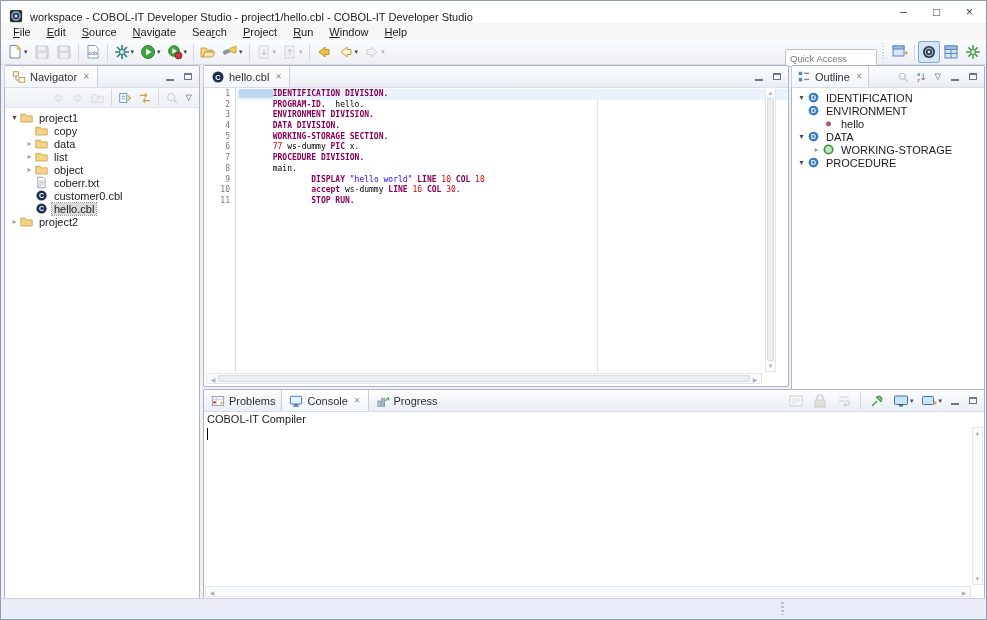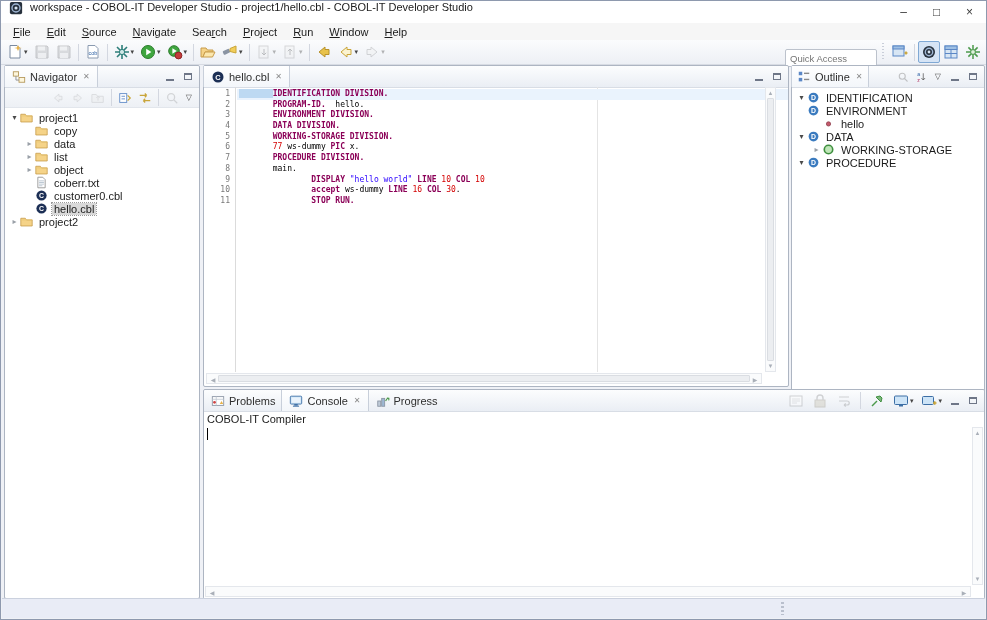--- a/index.html
+++ b/index.html
@@ -1,21 +1,21 @@
 <!DOCTYPE html>
 <html><head>
 <meta charset="utf-8">
 <style>
   html,body{margin:0;padding:0;}
   body{width:987px;height:620px;position:relative;font-family:"Liberation Sans",sans-serif;
        background:#EFF1F6;overflow:hidden;-webkit-font-smoothing:antialiased;}
   .win{position:absolute;inset:0;border:1px solid #8E99AE;box-sizing:border-box;background:#EFF1F6;}
 
   
-  .titlebar{position:absolute;left:0;top:0;right:0;height:22px;background:#FFFFFF;display:flex;align-items:flex-start;}
+  .titlebar{position:absolute;left:0;top:0;right:0;height:22px;background:#FFFFFF;display:flex;align-items:flex-end;}
   .appicon{width:14px;height:14px;margin:0 7px 0 8px;}
   .apptitle{font-size:11px;color:#1b1b1b;white-space:nowrap;}
   .wbtns{position:absolute;right:0;top:0;height:22px;display:flex;}
   .wbtn{width:33px;height:22px;display:flex;align-items:center;justify-content:center;font-size:12px;color:#3d3d3d;cursor:default;}
 
   
   .menubar{position:absolute;left:0;top:22px;right:0;height:17px;background:#F6F6F6;display:flex;align-items:center;padding-left:4px;}
   .menu-item{font-size:11px;color:#1b1b1b;padding:1px 8px;}
   .menu-item u{text-decoration:underline;}
 
@@ -416,21 +416,21 @@
       </div>
     </div>
     <div class="ed-body">
       <div class="gutter-sep"></div>
       <div class="print-margin"></div>
       <div id="code-lines" style="position:relative;padding-top:2px;">
           <div class="cl current"><span class="ln">1</span><span class="code-bg"><span class="code"><span class="selsp">       </span><span class="kw">IDENTIFICATION DIVISION.</span></span></span></div>
           <div class="cl"><span class="ln">2</span><span class="code-bg"><span class="code"><span class="pl">       </span><span class="kw">PROGRAM-ID.</span><span class="pl">  hello.</span></span></span></div>
           <div class="cl"><span class="ln">3</span><span class="code-bg"><span class="code"><span class="pl">       </span><span class="kw">ENVIRONMENT DIVISION.</span></span></span></div>
           <div class="cl"><span class="ln">4</span><span class="code-bg"><span class="code"><span class="pl">       </span><span class="kw">DATA DIVISION.</span></span></span></div>
-          <div class="cl"><span class="ln">5</span><span class="code-bg"><span class="code"><span class="pl">       </span><span class="kw">WORKING-STORAGE DIVISION.</span></span></span></div>
+          <div class="cl"><span class="ln">5</span><span class="code-bg"><span class="code"><span class="pl">       </span><span class="kw">WORKING-STORAGE SECTION.</span></span></span></div>
           <div class="cl"><span class="ln">6</span><span class="code-bg"><span class="code"><span class="pl">       </span><span class="num">77</span><span class="pl"> ws-dummy </span><span class="kw">PIC</span><span class="pl"> x.</span></span></span></div>
           <div class="cl"><span class="ln">7</span><span class="code-bg"><span class="code"><span class="pl">       </span><span class="kw">PROCEDURE DIVISION.</span></span></span></div>
           <div class="cl"><span class="ln">8</span><span class="code-bg"><span class="code"><span class="pl">       </span><span class="pl">main.</span></span></span></div>
           <div class="cl"><span class="ln">9</span><span class="code-bg"><span class="code"><span class="pl">               </span><span class="kw">DISPLAY</span><span class="pl"> </span><span class="str">"hello world"</span><span class="pl"> </span><span class="kw">LINE</span><span class="pl"> </span><span class="num">10</span><span class="pl"> </span><span class="kw">COL</span><span class="pl"> </span><span class="num">10</span></span></span></div>
           <div class="cl"><span class="ln">10</span><span class="code-bg"><span class="code"><span class="pl">               </span><span class="kw">accept</span><span class="pl"> ws-dummy </span><span class="kw">LINE</span><span class="pl"> </span><span class="num">16</span><span class="pl"> </span><span class="kw">COL</span><span class="pl"> </span><span class="num">30</span><span class="pl">.</span></span></span></div>
           <div class="cl"><span class="ln">11</span><span class="code-bg"><span class="code"><span class="pl">               </span><span class="kw">STOP RUN.</span></span></span></div>
         </div>
 
       <div class="sb sb-v" style="right:12px;top:0;bottom:14px;">
         <div class="arr" style="top:2px;">▲</div>

